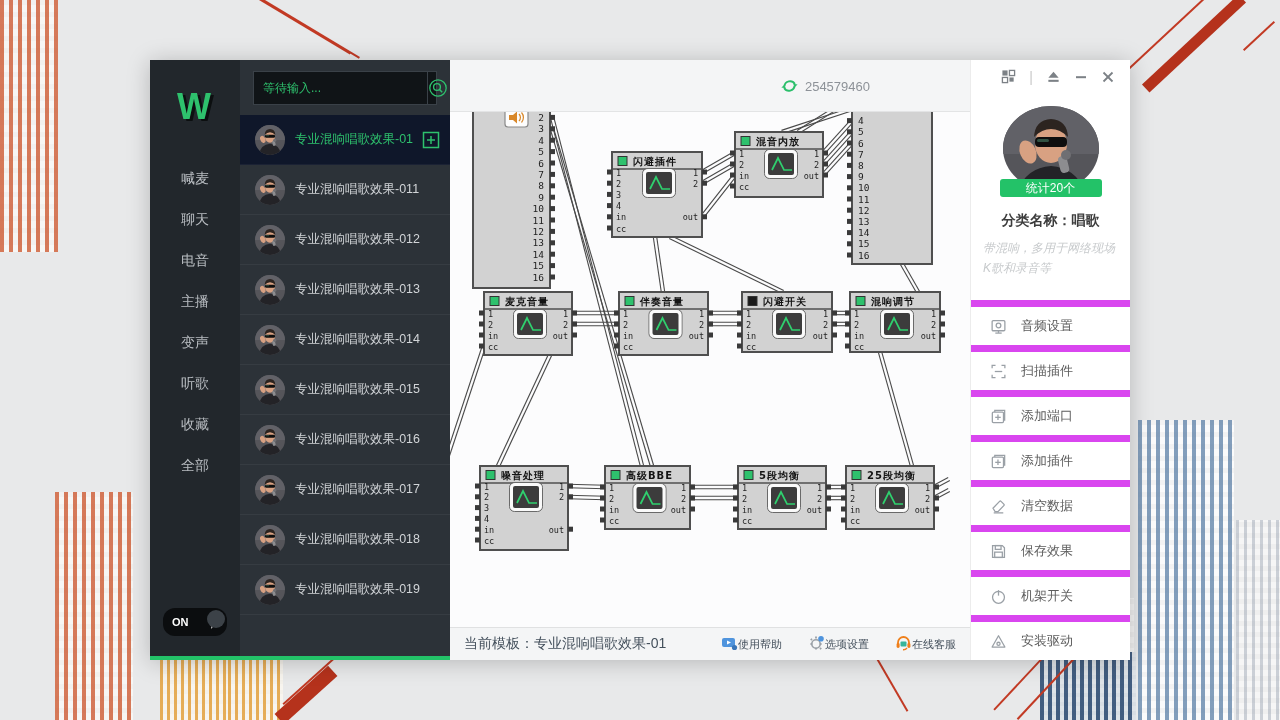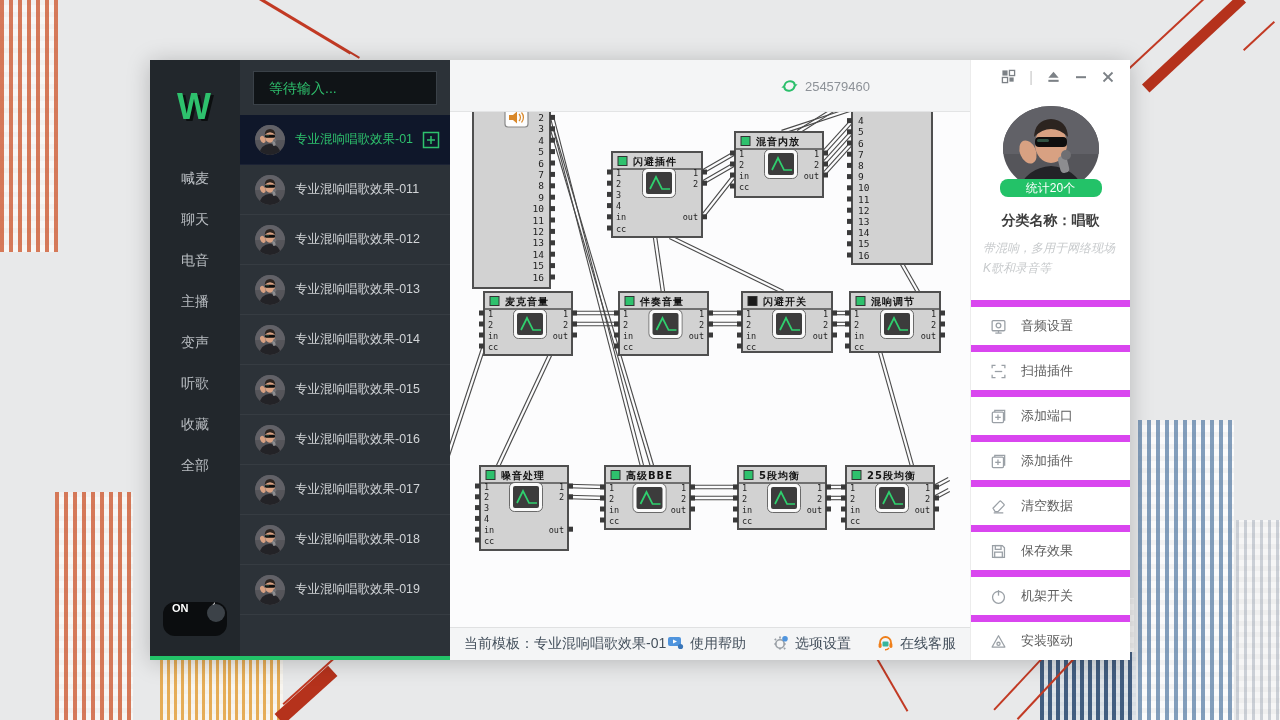--- a/index.html
+++ b/index.html
@@ -35,32 +35,32 @@
 
   
   .nav { width:90px; background:#22272c; position:relative; flex:none; }
   .logo-box { height:98px; display:flex; align-items:center; justify-content:center; }
   .nav-item { height:41px; display:flex; align-items:center; justify-content:center;
               color:#b9bdc2; font-size:14px; cursor:pointer; position:relative; }
   .nav-item.active { background:#181c20; color:#2ec16d; }
   .nav-item.active::before { content:""; position:absolute; left:0; top:0; bottom:0;
               width:3px; background:#2ec16d; }
   .toggle { position:absolute; left:50%; transform:translateX(-50%); bottom:24px;
-            width:64px; height:34px; background:#0b0d0f; border-radius:12px;
-            display:flex; align-items:flex-start; padding-left:9px; gap:20px; }
+            width:64px; height:28px; background:#0b0d0f; border-radius:12px;
+            display:flex; align-items:center; padding-left:9px; gap:20px; }
   .toggle .on-label { color:#fff; font-size:11px; font-weight:bold; }
   .toggle .knob { position:absolute; right:2px; top:2px; width:18px; height:18px;
             border-radius:50%; background:#3c4248; }
 
   
   .list-col { width:210px; background:#2c3238; flex:none; display:flex; flex-direction:column; overflow:hidden; }
   .search-wrap { padding:11px 13px 10px 13px; }
   .search-box { display:flex; height:34px; background:#101417; border:1px solid #3a4148; }
   .search-box input { flex:1; background:transparent; border:none; outline:none;
-            color:#2ec16d; font-size:14px; padding:0 15px; font-family:"Liberation Sans",sans-serif; }
+            color:#2ec16d; font-size:12px; padding:0 9px; font-family:"Liberation Sans",sans-serif; }
   .search-box input::placeholder { color:#2ec16d; opacity:1; }
   .search-btn { width:36px; border-left:1px solid #3a4148; display:flex;
             align-items:center; justify-content:center; cursor:pointer; }
   .preset-list { flex:1; overflow:hidden; }
   .preset { height:50px; display:flex; align-items:center; padding:0 10px 0 15px;
             border-bottom:1px solid rgba(255,255,255,.05); color:#d2d5d8; font-size:12.5px; cursor:pointer; }
   .preset.active { background:#0f172a; color:#2ec16d; }
   .mini-avatar { width:30px; height:30px; border-radius:50%; overflow:hidden; flex:none; margin-right:10px; }
   .preset .p-label { flex:1; white-space:nowrap; overflow:hidden; }
 
@@ -68,32 +68,32 @@
   .main { width:520px; flex:none; display:flex; flex-direction:column; background:#fcfcfd; }
   .topbar { height:52px; background:#f4f5f6; border-bottom:1px solid #e3e4e5; position:relative; flex:none; }
   .account { position:absolute; right:100px; top:50%; transform:translateY(-50%);
              display:flex; align-items:center; gap:7px; color:#8d9298; font-size:13px; }
   .canvas { flex:1; position:relative; overflow:hidden; }
   .canvas svg { position:absolute; left:0; top:0; }
   .statusbar { height:33px; background:#f4f5f6; border-top:1px solid #e0e1e2;
              display:flex; align-items:center; padding:0 14px; flex:none; }
   .statusbar .tmpl { font-size:14px; color:#44505c; }
   .sb-actions { margin-left:auto; display:flex; gap:26px; }
-  .sb-item { display:flex; align-items:center; gap:6px; font-size:14px; color:#44505c; cursor:pointer; }
+  .sb-item { display:flex; align-items:center; font-size:11px; color:#44505c; cursor:pointer; }
 
   
   .right { width:160px; background:#fff; border-left:1px solid #ececec; flex:none;
            display:flex; flex-direction:column; }
   .win-controls { height:38px; display:flex; align-items:center; justify-content:flex-end;
            gap:13px; padding-right:15px; }
   .wc { cursor:pointer; display:flex; align-items:center; }
   .wc-sep { color:#c9c9c9; font-size:14px; }
   .avatar-big { width:96px; height:96px; border-radius:50%; overflow:hidden; margin:12px auto 0; }
   .stats-pill { width:102px; height:21px; margin:-12px auto 0; background:#23c268; color:#fff;
-           font-size:12px; border-radius:8px; display:flex; align-items:center;
+           font-size:12px; border-radius:3px; display:flex; align-items:center;
            justify-content:center; position:relative; z-index:2; cursor:pointer; }
   .cat-name { text-align:center; font-size:14px; font-weight:bold; color:#3d3d3d; margin-top:15px; }
   .cat-desc { text-align:left; font-size:12px; color:#c7cacc; line-height:1.65; margin:9px 12px 21px;font-style:italic; }
   .r-menu { flex:1; }
   .r-item { height:45px; display:flex; align-items:center; gap:14px; padding-left:19px;
            border-top:7px solid #d946ef; font-size:13px; color:#5d5d5d; cursor:pointer; }
 </style>
 </head>
 <body>
 

